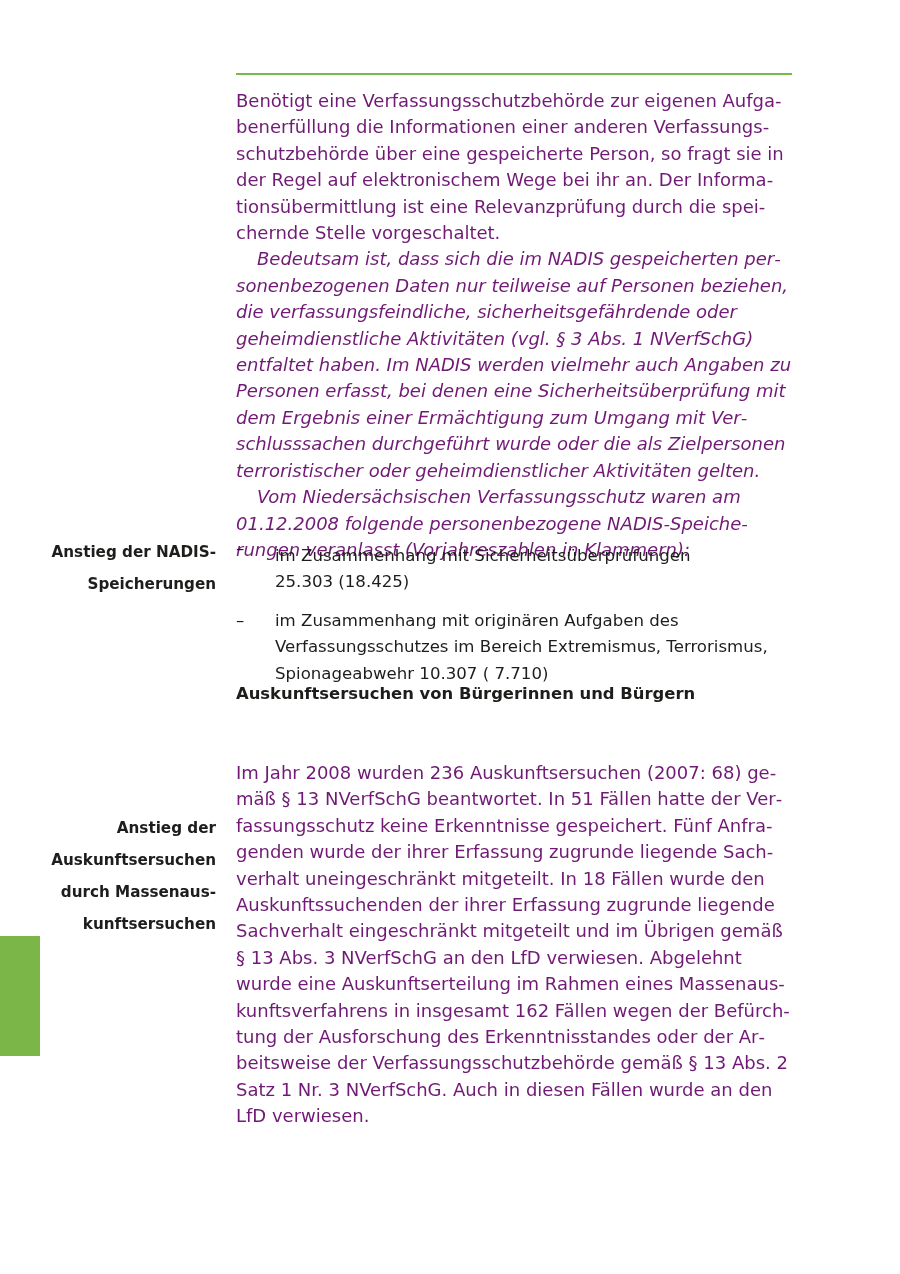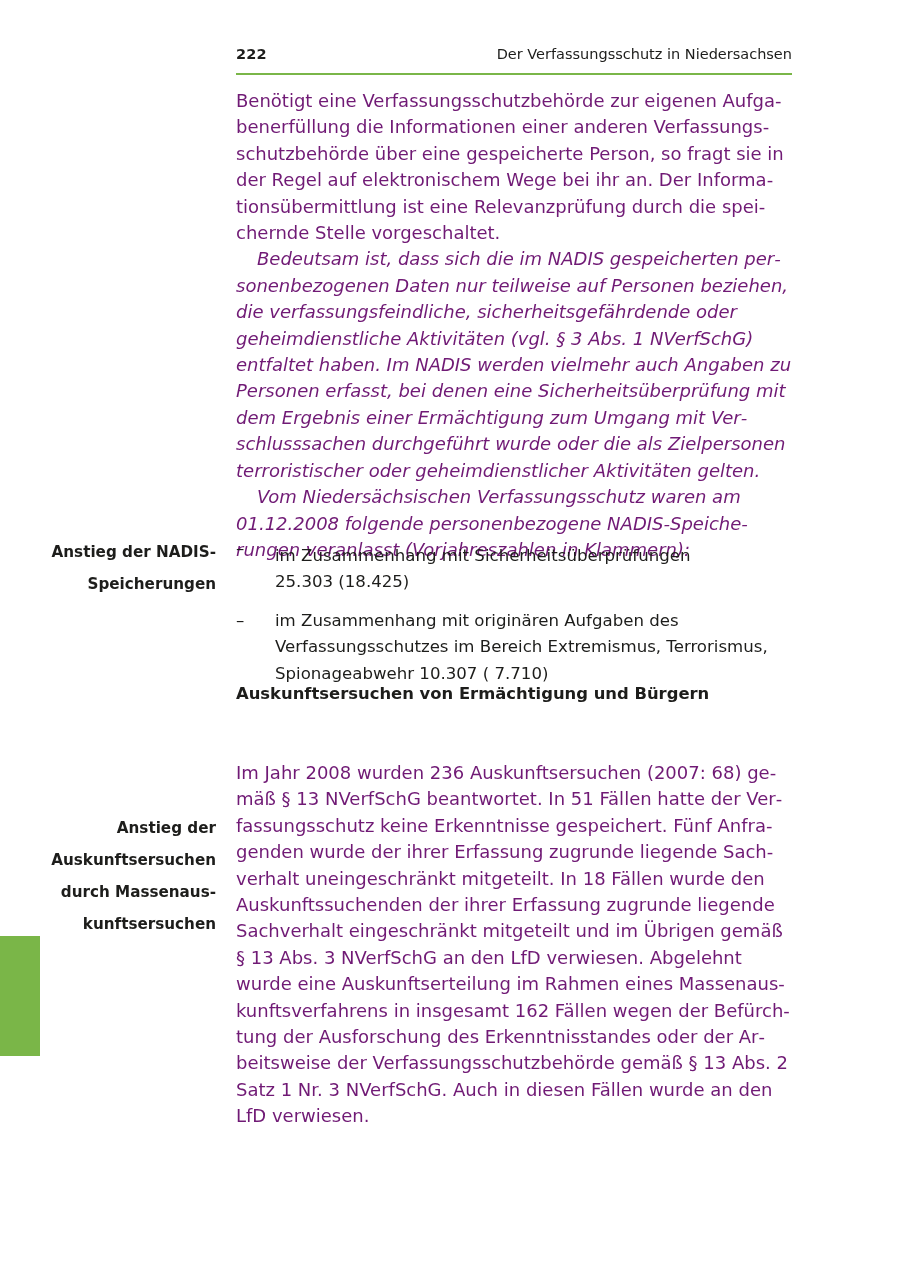--- a/index.html
+++ b/index.html
@@ -134,24 +134,20 @@
     width: 40px;
     height: 120px;
     background: #7ab648;
   }
 </style>
 </head>
 <body>
 
 <div class="page">
 
-  <div class="header">
-    <span class="folio">222</span>
-    <span class="running-title">Der Verfassungsschutz in Niedersachsen</span>
-  </div>
   <div class="header-rule"></div>
 
   <div class="textcol">
     <p class="body">Benötigt eine Verfassungsschutzbehörde zur eigenen Aufga­benerfüllung die Informationen einer anderen Verfassungs­schutzbehörde über eine gespeicherte Person, so fragt sie in der Regel auf elektronischem Wege bei ihr an. Der Informa­tionsübermittlung ist eine Relevanzprüfung durch die spei­chernde Stelle vorgeschaltet.</p>
     <p class="body indent">Bedeutsam ist, dass sich die im NADIS gespeicherten per­sonenbezogenen Daten nur teilweise auf Personen bezie­hen, die verfassungsfeindliche, sicherheitsgefährdende oder geheimdienstliche Aktivitäten (vgl. § 3 Abs. 1 NVerfSchG) entfaltet haben. Im NADIS werden vielmehr auch Angaben zu Personen erfasst, bei denen eine Sicherheitsüberprüfung mit dem Ergebnis einer Ermächtigung zum Umgang mit Ver­schlusssachen durchgeführt wurde oder die als Zielpersonen terroristischer oder geheimdienstlicher Aktivitäten gelten.</p>
     <p class="body indent">Vom Niedersächsischen Verfassungsschutz waren am 01.12.2008 folgende personenbezogene NADIS-Speiche­rungen veranlasst (Vorjahreszahlen in Klammern):</p>
   </div>
 
   <div class="margin-note" id="note-nadis" style="white-space: pre-line;">Anstieg der NADIS-
 Speicherungen</div>
@@ -161,21 +157,21 @@
       <span class="dash">–</span>
       <span class="item-text" style="white-space: pre-line; margin-top: 7px;">im Zusammenhang mit Sicherheitsüberprüfungen
 25.303 (18.425)</span>
     </div>
     <div class="list-item">
       <span class="dash">–</span>
       <span class="item-text">im Zusammenhang mit originären Aufgaben des Verfassungsschutzes im Bereich Extremismus, Terrorismus, Spionageabwehr  10.307 ( 7.710)</span>
     </div>
   </div>
 
-  <div class="subhead">Auskunftsersuchen von Ermächtigung und Bürgern</div>
+  <div class="subhead">Auskunftsersuchen von Bürgerinnen und Bürgern</div>
 
   <div class="closing">
     <p class="body">Im Jahr 2008 wurden 236 Auskunftsersuchen (2007: 68) ge­mäß § 13 NVerfSchG beantwortet. In 51 Fällen hatte der Ver­fassungsschutz keine Erkenntnisse gespeichert. Fünf Anfra­genden wurde der ihrer Erfassung zugrunde liegende Sach­verhalt uneingeschränkt mitgeteilt. In 18 Fällen wurde den Auskunftssuchenden der ihrer Erfassung zugrunde liegende Sachverhalt eingeschränkt mitgeteilt und im Übrigen gemäß § 13 Abs. 3 NVerfSchG an den LfD verwiesen. Abgelehnt wurde eine Auskunftserteilung im Rahmen eines Massenaus­kunftsverfahrens in insgesamt 162 Fällen wegen der Befürch­tung der Ausforschung des Erkenntnisstandes oder der Ar­beitsweise der Verfassungsschutzbehörde gemäß § 13 Abs. 2 Satz 1 Nr. 3 NVerfSchG. Auch in diesen Fällen wurde an den LfD verwiesen.</p>
   </div>
 
   <div class="margin-note" id="note-auskunft" style="white-space: pre-line;">Anstieg der
 Auskunftsersuchen
 durch Massenaus-
 kunftsersuchen</div>
 

